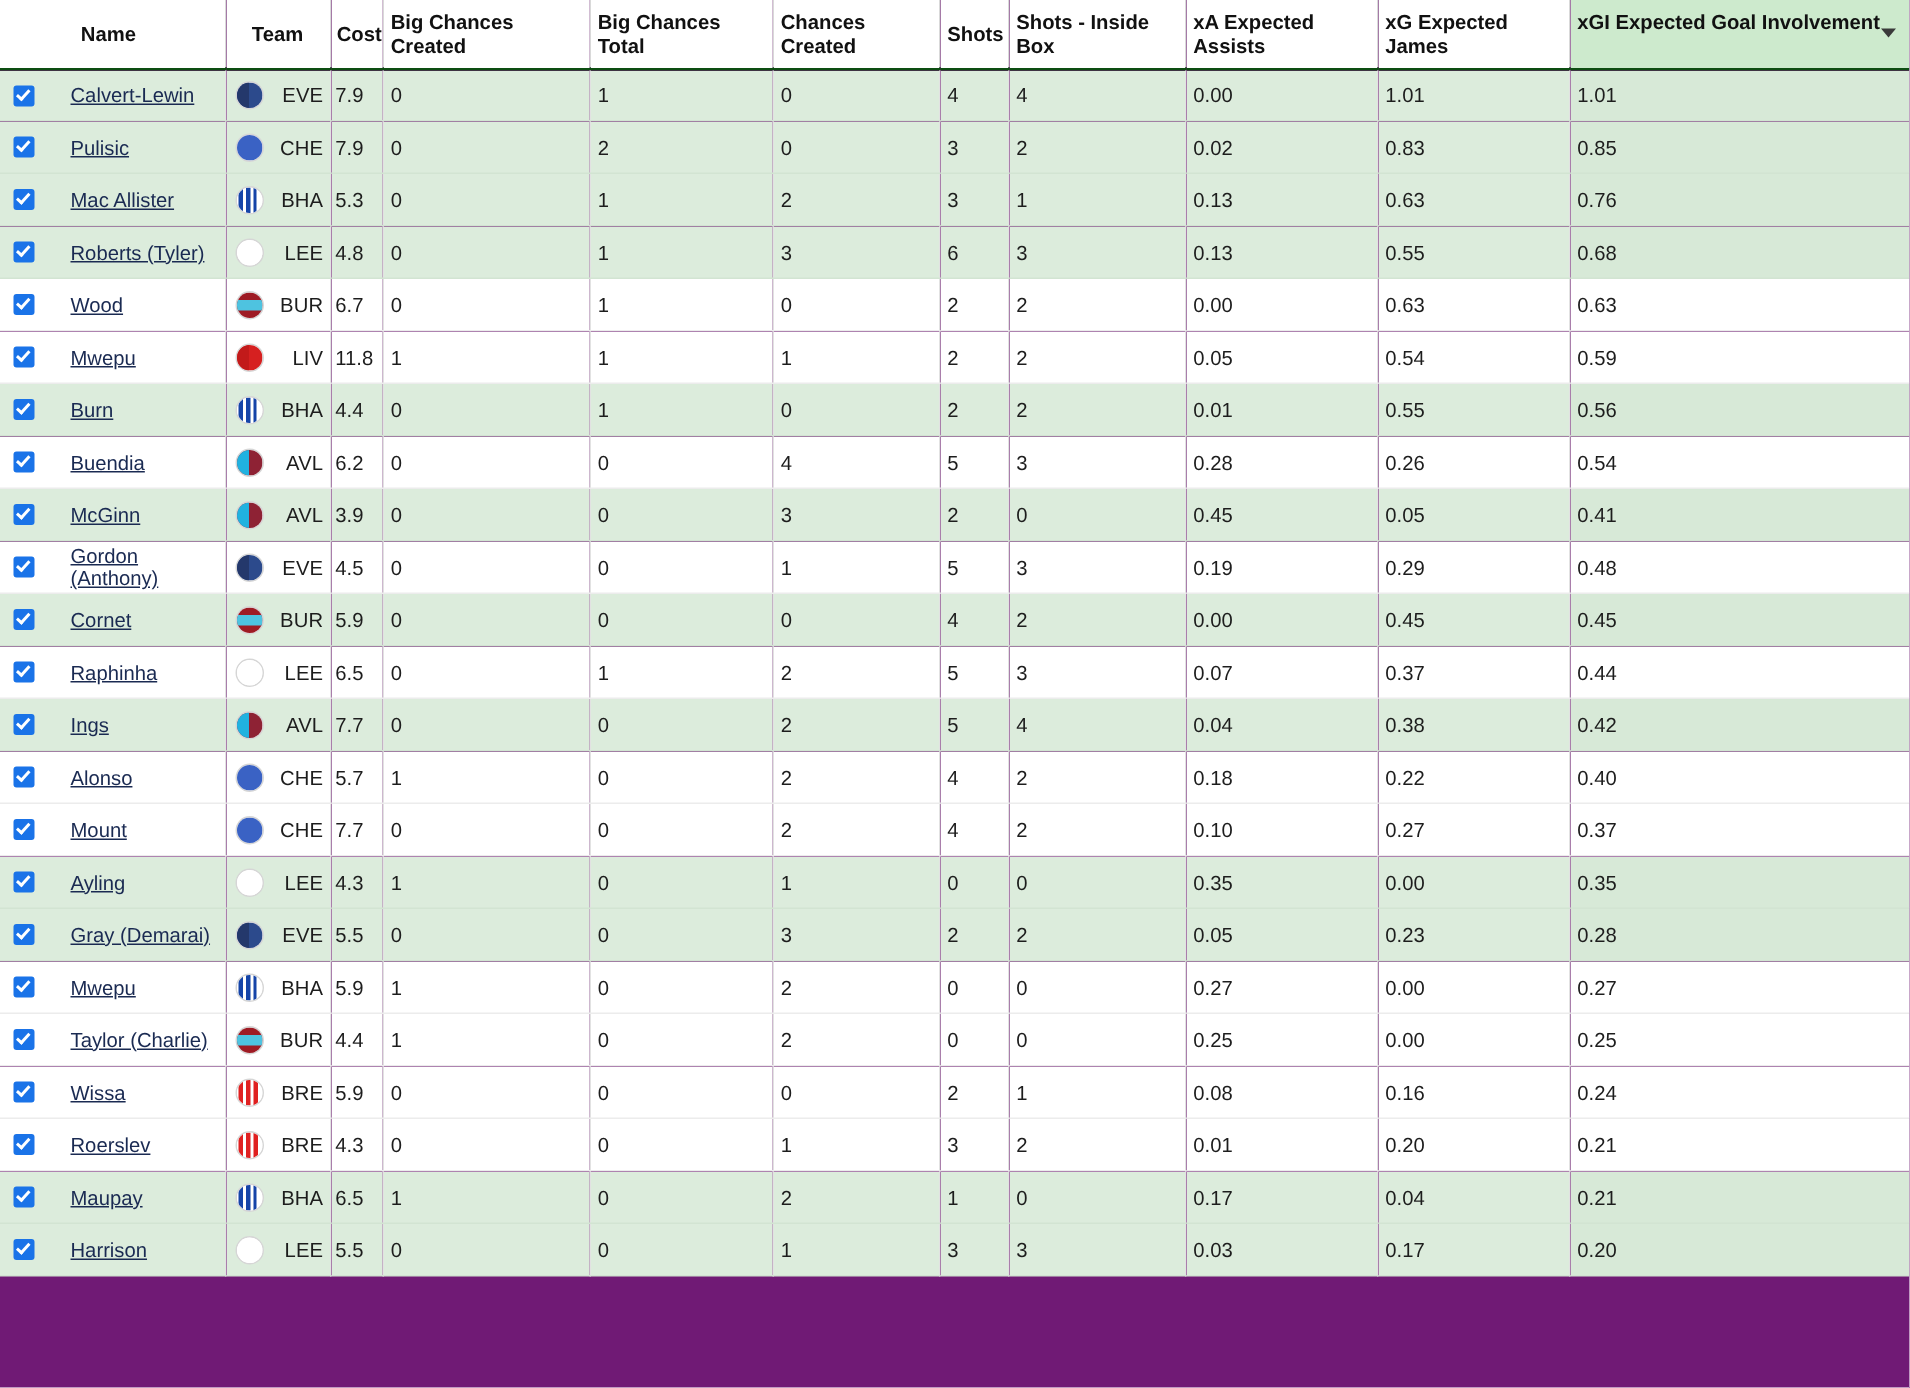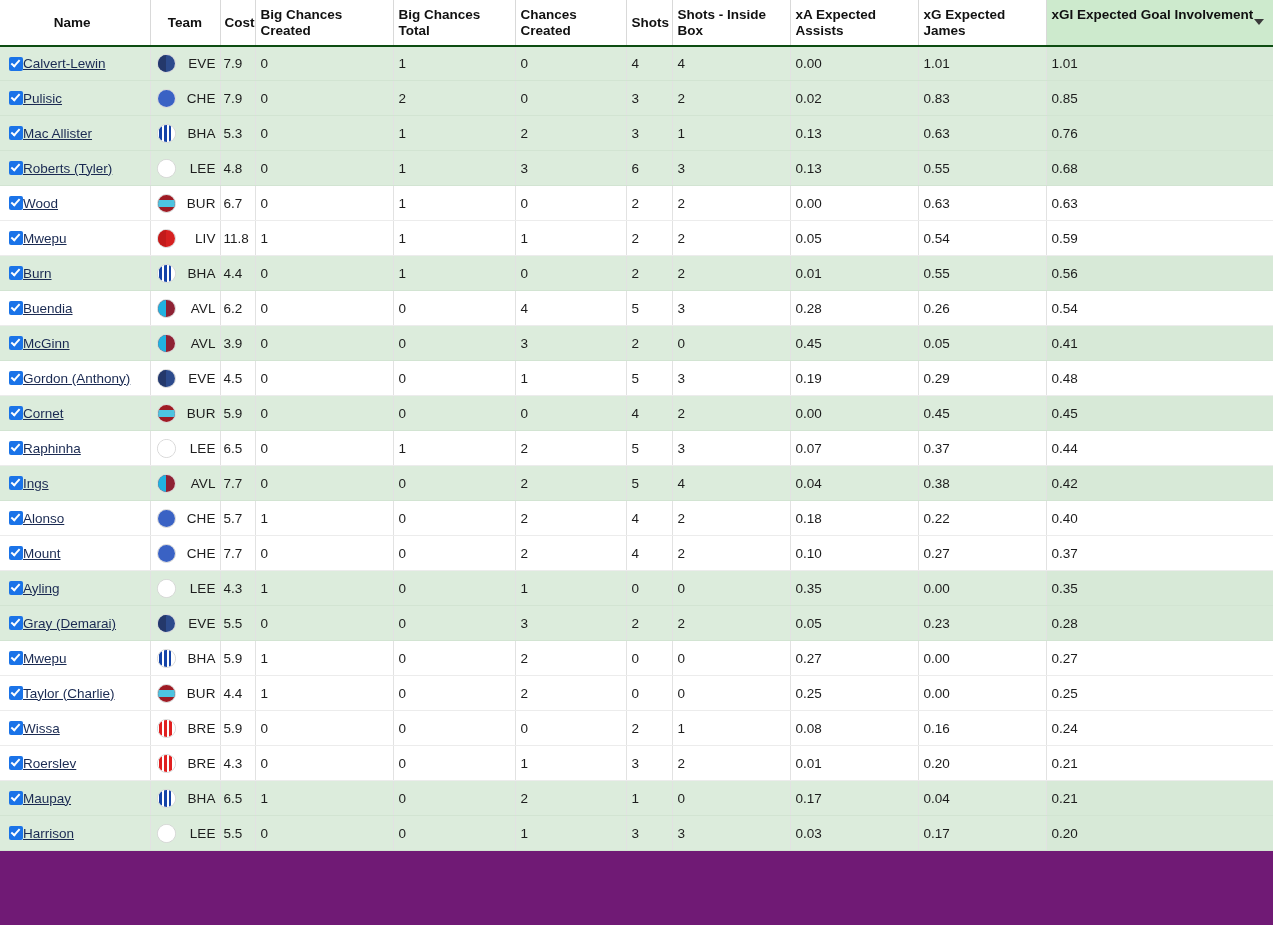--- a/index.html
+++ b/index.html
@@ -56,21 +56,21 @@
     color:#1d1d1d;
     overflow:hidden;
   }
   tbody td:last-child{border-right:none;}
   tbody tr.g td{background:#dcecdc;border-bottom-color:#d2e4d2;}
   tbody tr.w td{background:#ffffff;}
   tbody tr.g td.xgi{background:#d7e9d7;}
   tbody tr.w td.xgi{background:#ffffff;}
 
   td.c-name-cell{padding-left:9px;}
-  .namewrap{display:flex;align-items:center;gap:0;}
+  .namewrap{display:flex;align-items:center;gap:24px;}
   .cbx{
     width:14px;height:14px;flex:0 0 14px;border-radius:2px;
     background:#1a73e8;position:relative;display:inline-block;cursor:pointer;
   }
   .cbx:after{
     content:"";position:absolute;left:4px;top:1px;width:3px;height:7px;
     border:solid #fff;border-width:0 2px 2px 0;transform:rotate(42deg);
   }
   a.pname{
     color:#1a2a52;text-decoration:underline;font-size:13.5px;cursor:pointer;

